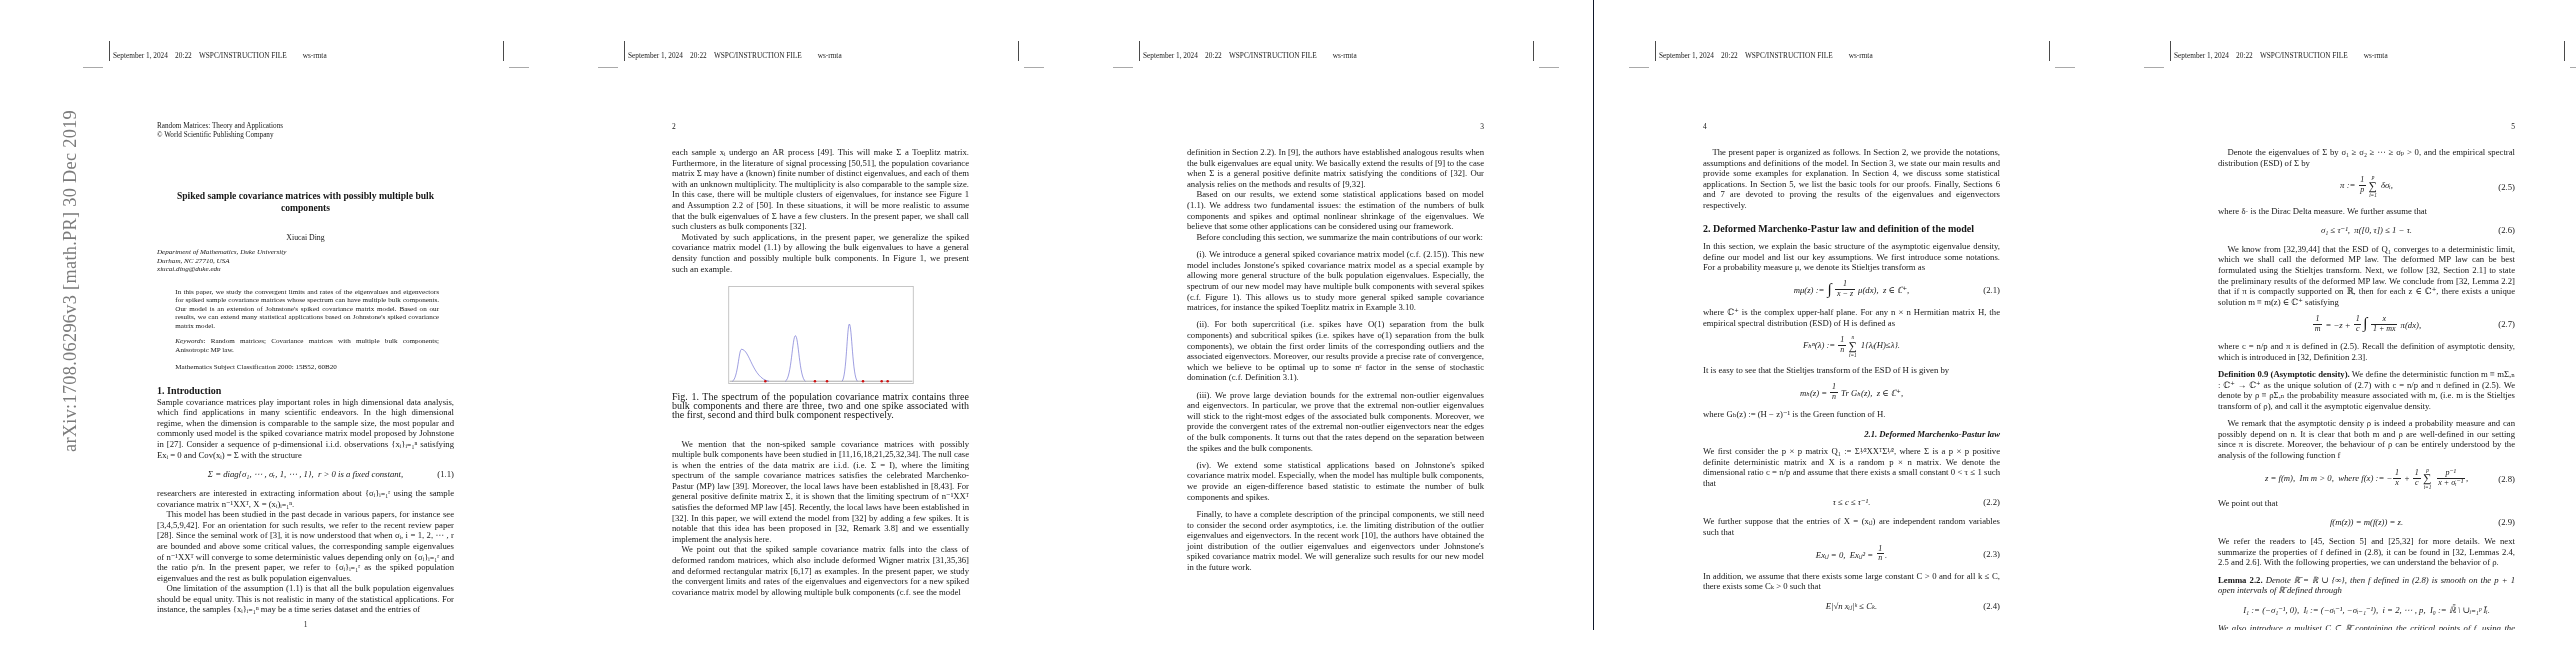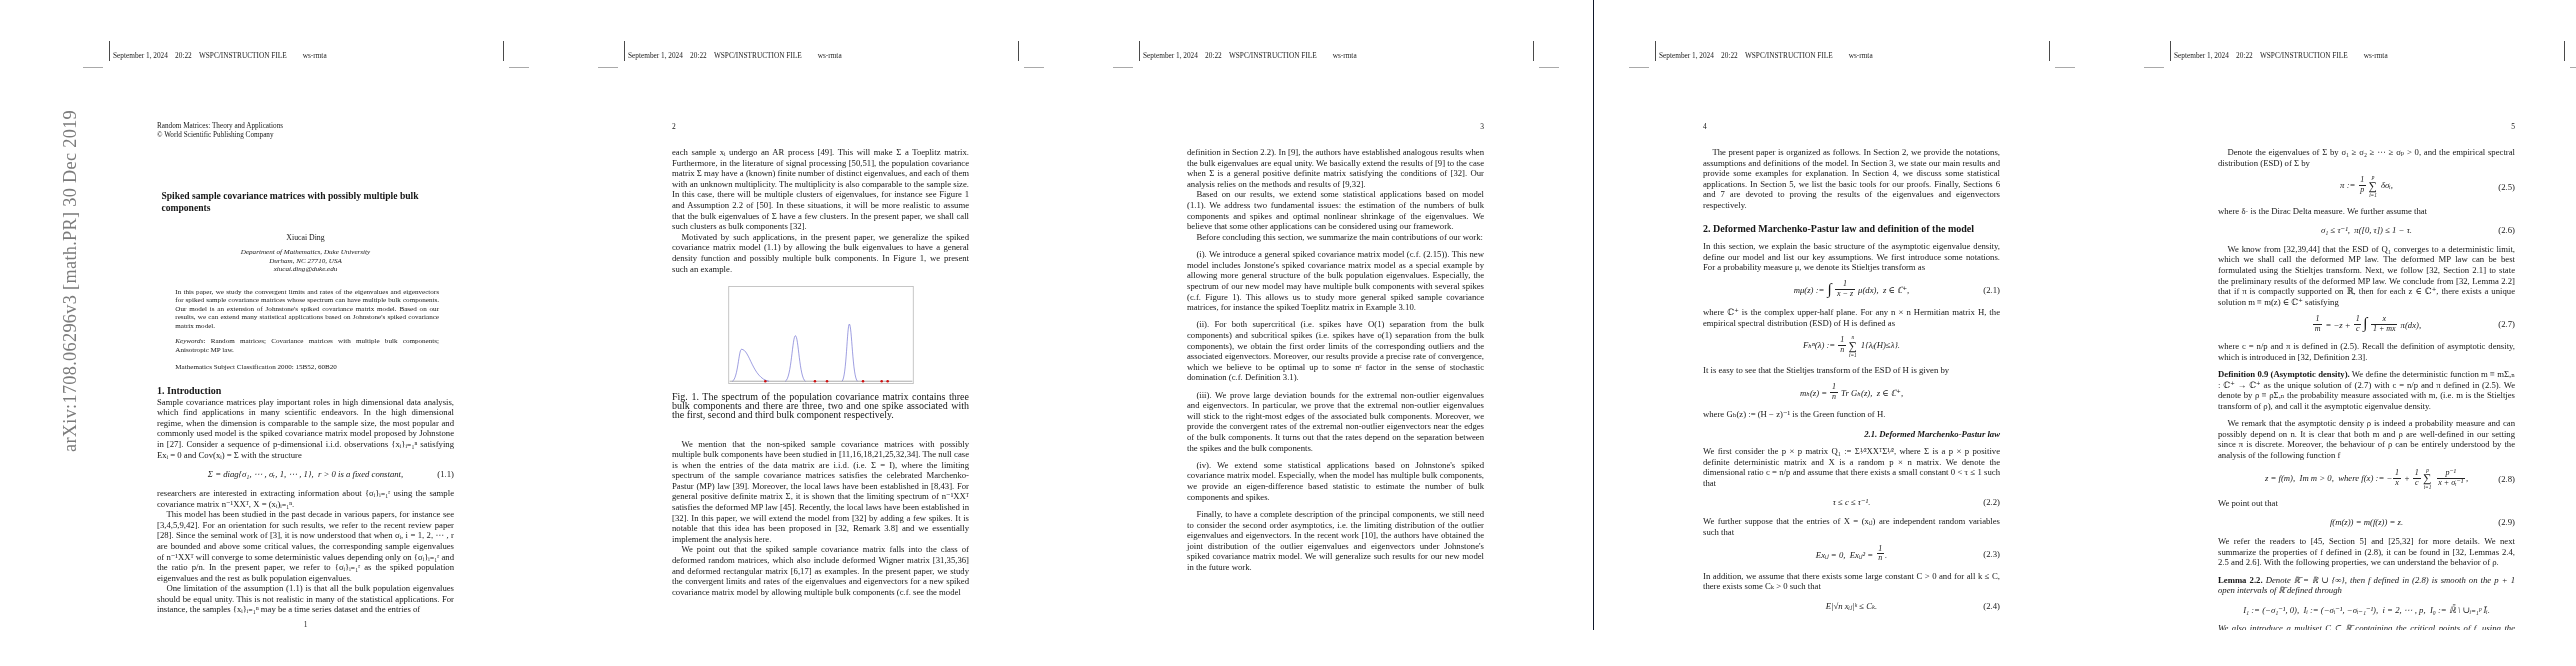--- a/index.html
+++ b/index.html
@@ -9,23 +9,23 @@
     white-space:nowrap;font-size:18.3px;color:#7b7b7b;letter-spacing:0.3px;}
   .page{position:absolute;top:0;width:515px;height:667px;background:#fff;overflow:hidden;}
   .runhead{position:absolute;left:65px;top:51px;font-size:7.3px;white-space:nowrap;color:#1d1d1d;}
   .runhead .rh{margin-right:7.2px}
   .runhead .rh-file{margin-right:16px}
   .cm-v{position:absolute;width:0.6px;background:#4a4a4a;}
   .cm-h{position:absolute;height:0.6px;background:#a9a9a9;}
   .content{position:absolute;left:109px;top:0;width:297px;padding-top:122px;
     font-size:8.7px;line-height:10.6px;text-align:justify;hyphens:auto;}
   .journal{font-size:7.2px;line-height:9.2px;text-align:left;}
-  .doc-title{margin-top:50px;text-align:left;font-weight:bold;font-size:9.6px;line-height:12px;padding:0 4.4px;}
+  .doc-title{margin-top:50px;text-align:center;font-weight:bold;font-size:9.6px;line-height:12px;padding:0 4.4px;}
   .author{margin-top:19px;text-align:center;font-size:7.8px;}
-  .address{margin-top:3.9px;text-align:center;font-style:italic;font-size:7.1px;line-height:8.8px;}
+  .address{margin-top:3.9px;font-style:italic;font-size:7.1px;line-height:8.8px;}
   .abstract{margin:13.3px 15px 0 18.3px;font-size:7.1px;line-height:8.6px;}
   .keywords{margin:6.7px 15px 0 18.3px;font-size:7.1px;line-height:8.6px;}
   .keywords .kw-label{font-style:italic;}
   .msc{margin:7.8px 15px 0 18.3px;font-size:7.1px;}
   .sec-head{margin-top:13.3px;font-weight:bold;font-size:10px;text-align:left;}
   .subsec-head{margin-top:9px;font-weight:bold;font-style:italic;font-size:8.7px;text-align:right;}
   .para{margin:0;}
   .para.indent{text-indent:9.4px;}
   .para.gap{margin-top:6.7px;}
   .para.italic{font-style:italic;}

